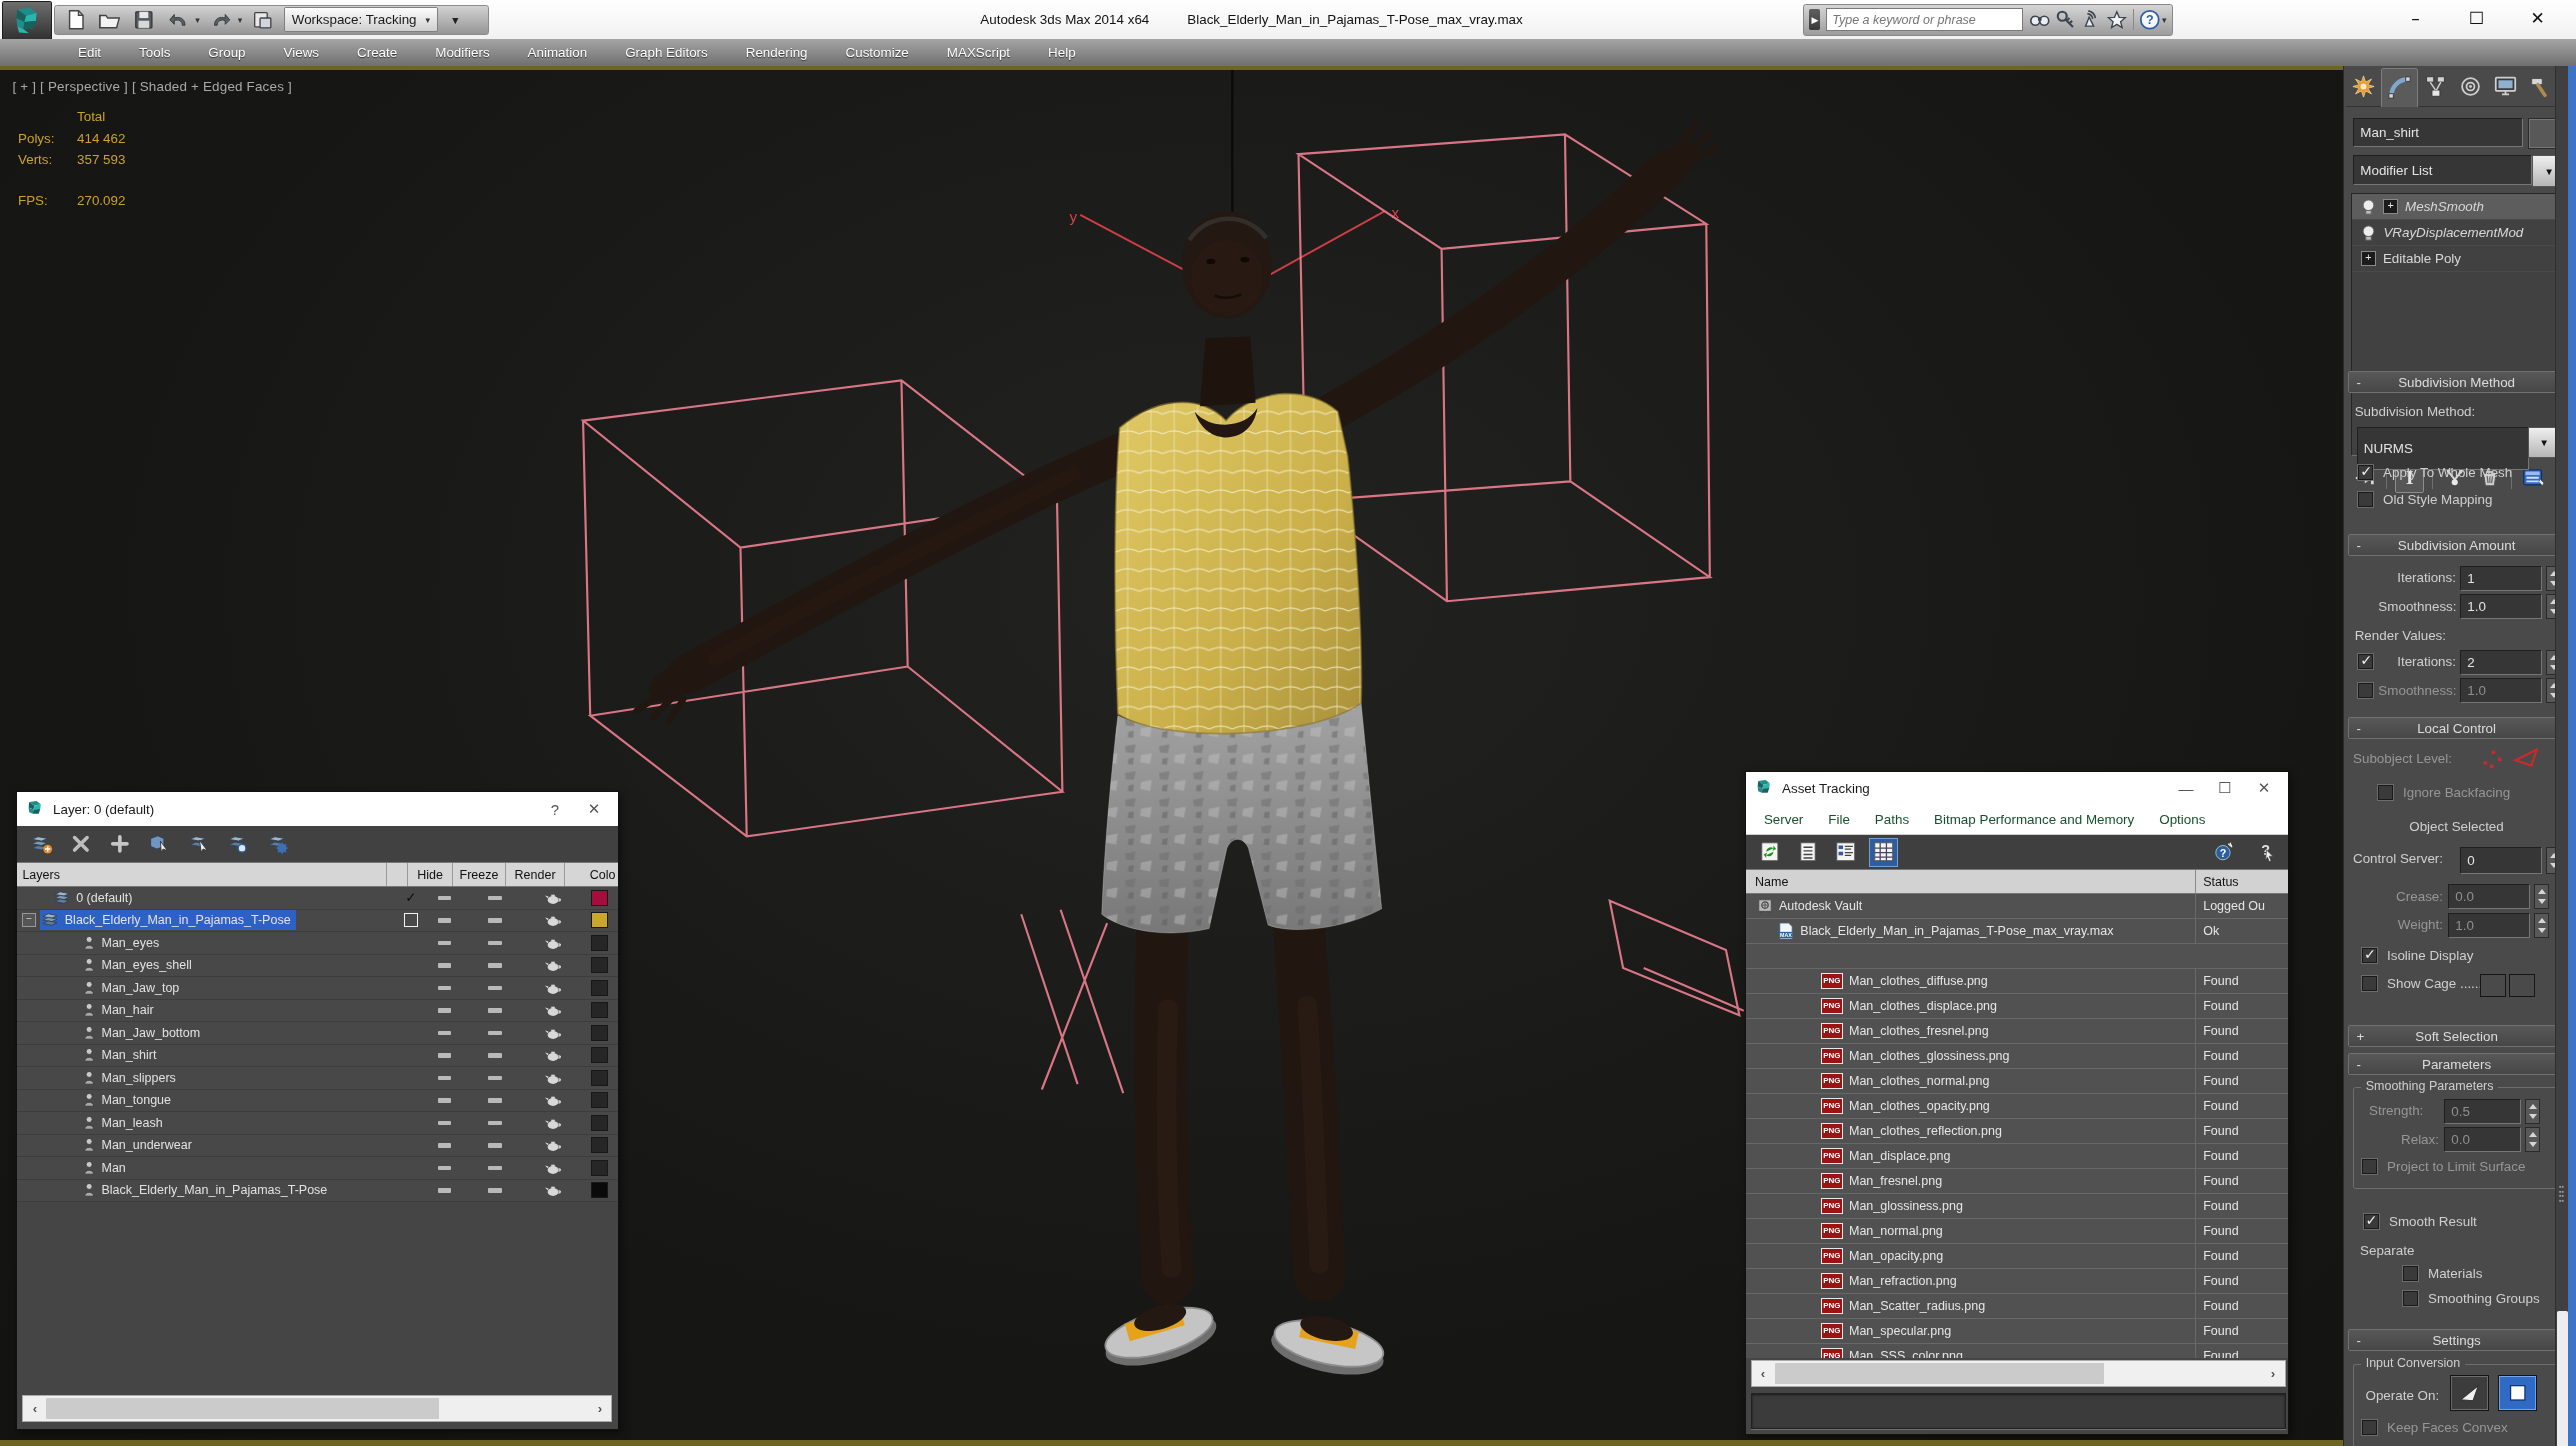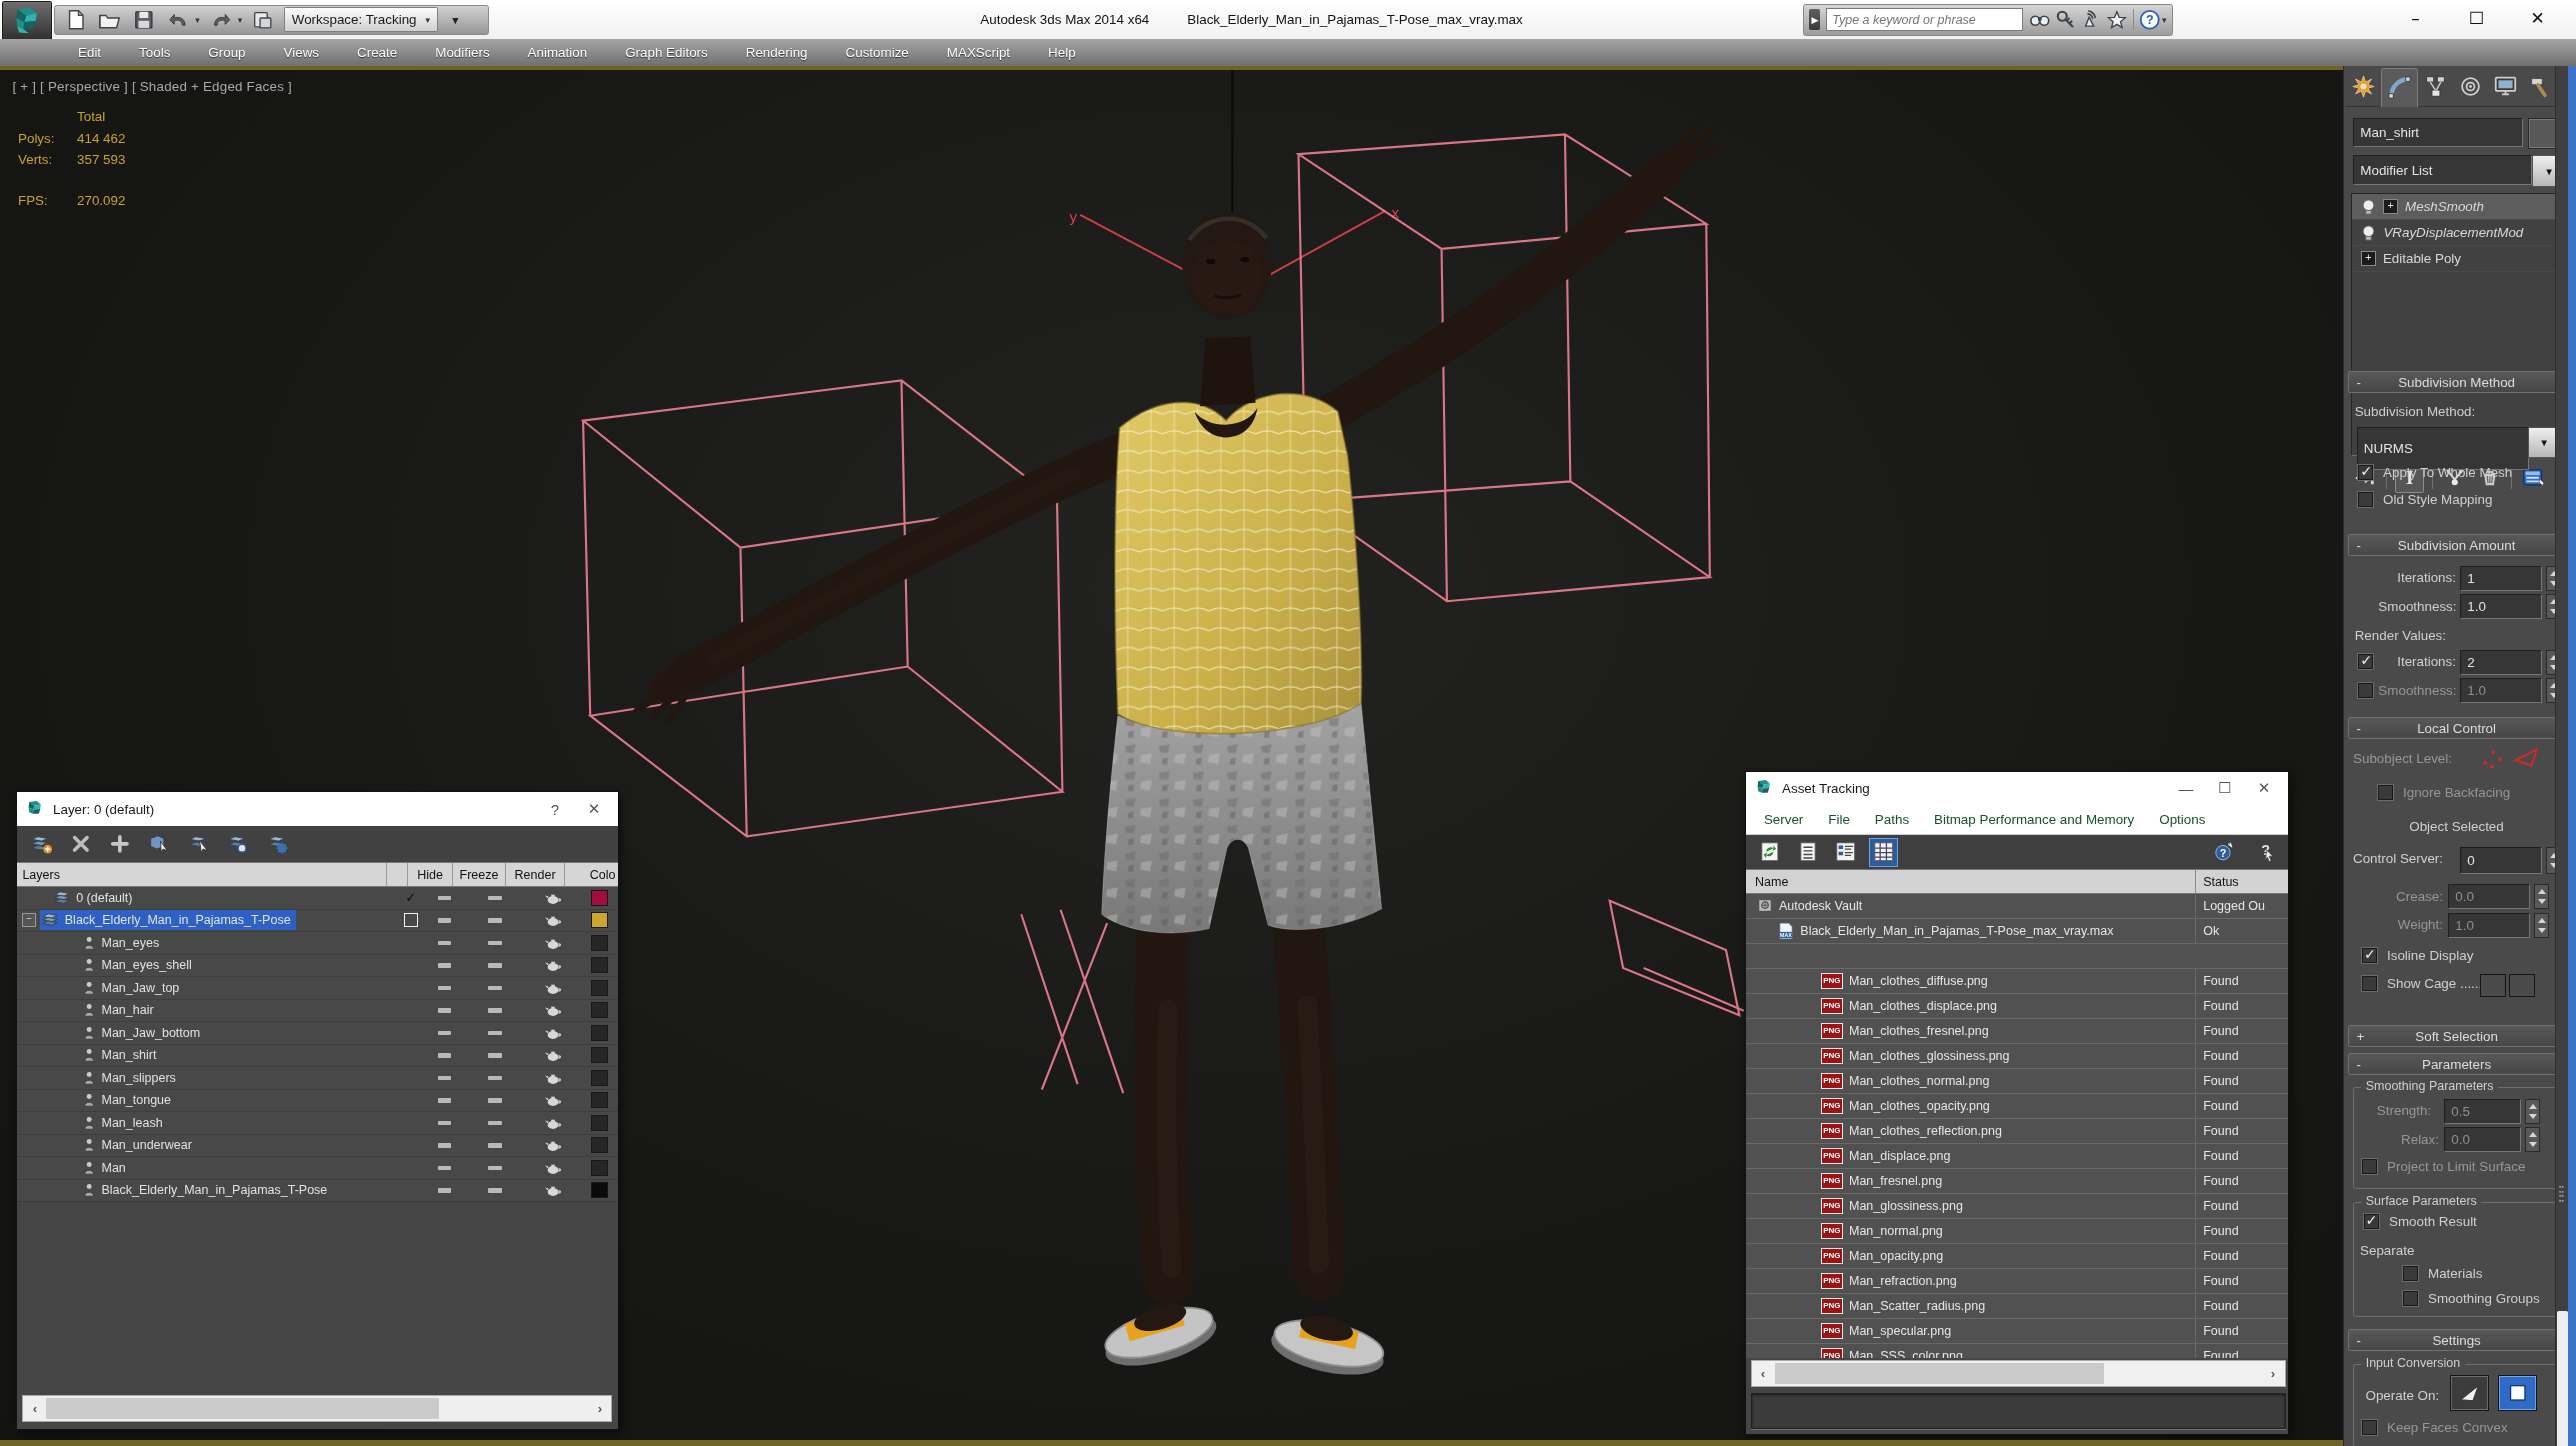--- a/index.html
+++ b/index.html
@@ -1396,37 +1396,34 @@
       <span>Soft Selection</span>
     </div>
 
     <div class="ro" style="top:987px;">
       <span class="st">-</span>
       <span>Parameters</span>
     </div>
     <div class="fs" style="left:9px;top:1021px;width:209px;height:100px;">
       <span class="fs-legend">Smoothing Parameters</span>
     </div>
-    <div class="cp-label dis" style="left:25px;top:1037px;width:70px;text-align:center;">Strength:</div>
+    <div class="cp-label dis" style="left:25px;top:1037px;width:70px;text-align:left;">Strength:</div>
     <div class="nf dis" style="position:absolute;left:100px;top:1033px;width:77px;height:25px;">0.5</div>
     <div class="spin" style="left:181px;top:1033px;">
         <span class="tri-up"></span>
         <span class="tri-dn"></span>
       </div>
     <div class="cp-label dis" style="left:25px;top:1066px;width:70px;text-align:right;">Relax:</div>
     <div class="nf dis" style="position:absolute;left:100px;top:1061px;width:77px;height:25px;">0.0</div>
     <div class="spin" style="left:181px;top:1061px;">
         <span class="tri-up"></span>
         <span class="tri-dn"></span>
       </div>
     <span class="cb" style="left:18px;top:1093px;"></span>
     <div class="cp-label dis" style="left:43px;top:1093px;">Project to Limit Surface</div>
-    <div class="fs" style="left:9px;top:1136px;width:209px;height:113px;">
-      <span class="fs-legend">Surface Parameters</span>
-    </div>
     <span class="cb checked" style="left:19.7px;top:1148px;"></span>
     <div class="cp-label" style="left:45px;top:1148px;">Smooth Result</div>
     <div class="cp-label" style="left:16px;top:1177px;">Separate</div>
     <span class="cb" style="left:59px;top:1200px;"></span>
     <div class="cp-label" style="left:84px;top:1200px;">Materials</div>
     <span class="cb" style="left:59px;top:1225px;"></span>
     <div class="cp-label" style="left:84px;top:1225px;">Smoothing Groups</div>
 
     <div class="ro" style="top:1263px;">
       <span class="st">-</span>

